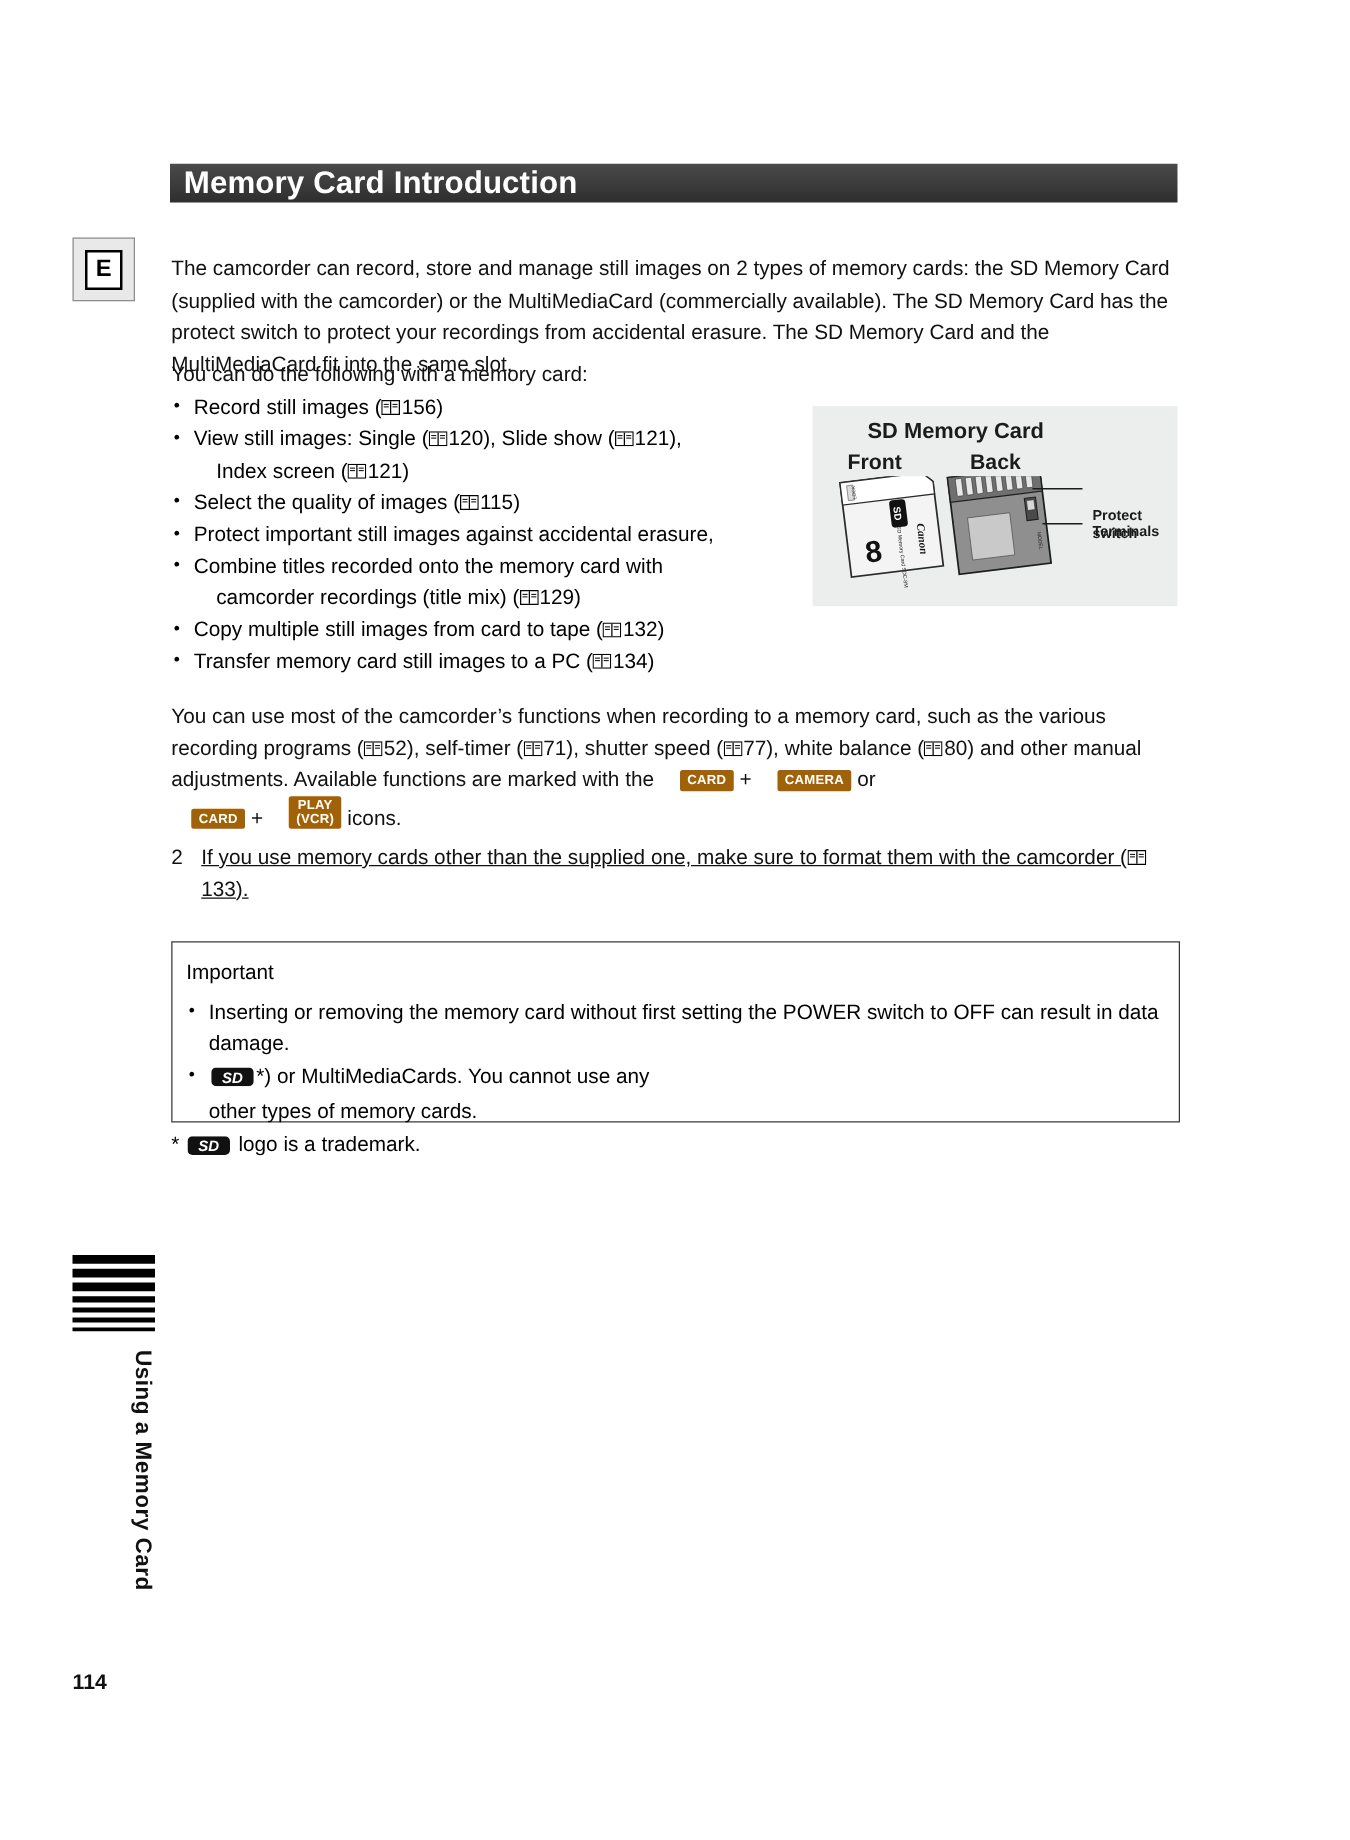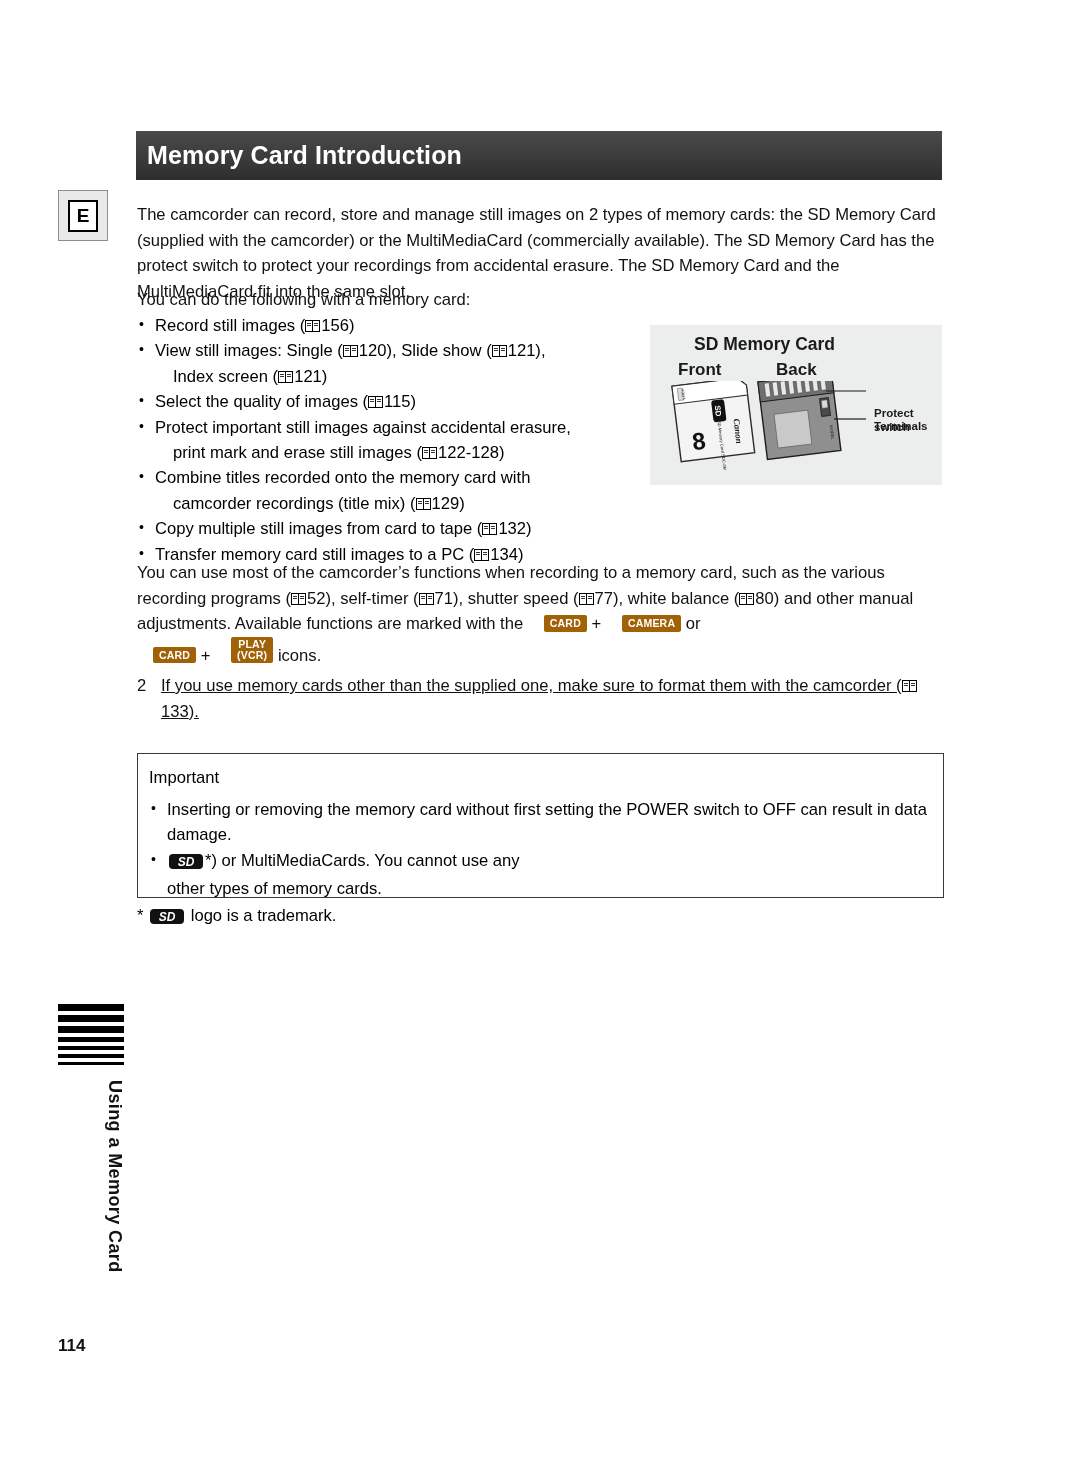--- a/index.html
+++ b/index.html
@@ -19,21 +19,21 @@
     position: absolute;
     inset: 0;
   }
 
   
   .title-bar {
     position: absolute;
     left: 136px;
     top: 131px;
     width: 806px;
-    height: 49px;
+    height: 31px;
     background: #3b3b3b;
     background: linear-gradient(to bottom, #4a4a4a 0%, #2e2e2e 100%);
     display: flex;
     align-items: center;
   }
   .title-bar .title {
     color: #fff;
     font-size: 25px;
     font-weight: bold;
     letter-spacing: 0.1px;
@@ -348,28 +348,20 @@
             <line x1="7.5" y1="1" x2="7.5" y2="11" stroke="#000"></line>
             <line x1="2" y1="3.5" x2="6" y2="3.5" stroke="#000" stroke-width="0.8"></line>
             <line x1="2" y1="5.5" x2="6" y2="5.5" stroke="#000" stroke-width="0.8"></line>
             <line x1="9" y1="3.5" x2="13" y2="3.5" stroke="#000" stroke-width="0.8"></line>
             <line x1="9" y1="5.5" x2="13" y2="5.5" stroke="#000" stroke-width="0.8"></line>
           </svg></span><span>115</span><span>)</span>
     </div>
 
     <div class="bl">
       <span>Protect important still images against accidental erasure,</span>
-      <div class="sub"><span>print mark and erase still images (</span><span class="bk"><svg width="15" height="12" viewBox="0 0 15 12">
-              <rect x="0.5" y="0.5" width="14" height="11" fill="none" stroke="#000"></rect>
-              <line x1="7.5" y1="1" x2="7.5" y2="11" stroke="#000"></line>
-              <line x1="2" y1="3.5" x2="6" y2="3.5" stroke="#000" stroke-width="0.8"></line>
-              <line x1="2" y1="5.5" x2="6" y2="5.5" stroke="#000" stroke-width="0.8"></line>
-              <line x1="9" y1="3.5" x2="13" y2="3.5" stroke="#000" stroke-width="0.8"></line>
-              <line x1="9" y1="5.5" x2="13" y2="5.5" stroke="#000" stroke-width="0.8"></line>
-            </svg></span><span>122-128</span><span>)</span></div>
     </div>
 
     <div class="bl">
       <span>Combine titles recorded onto the memory card with</span>
       <div class="sub"><span>camcorder recordings (title mix) (</span><span class="bk"><svg width="15" height="12" viewBox="0 0 15 12">
               <rect x="0.5" y="0.5" width="14" height="11" fill="none" stroke="#000"></rect>
               <line x1="7.5" y1="1" x2="7.5" y2="11" stroke="#000"></line>
               <line x1="2" y1="3.5" x2="6" y2="3.5" stroke="#000" stroke-width="0.8"></line>
               <line x1="2" y1="5.5" x2="6" y2="5.5" stroke="#000" stroke-width="0.8"></line>
               <line x1="9" y1="3.5" x2="13" y2="3.5" stroke="#000" stroke-width="0.8"></line>

